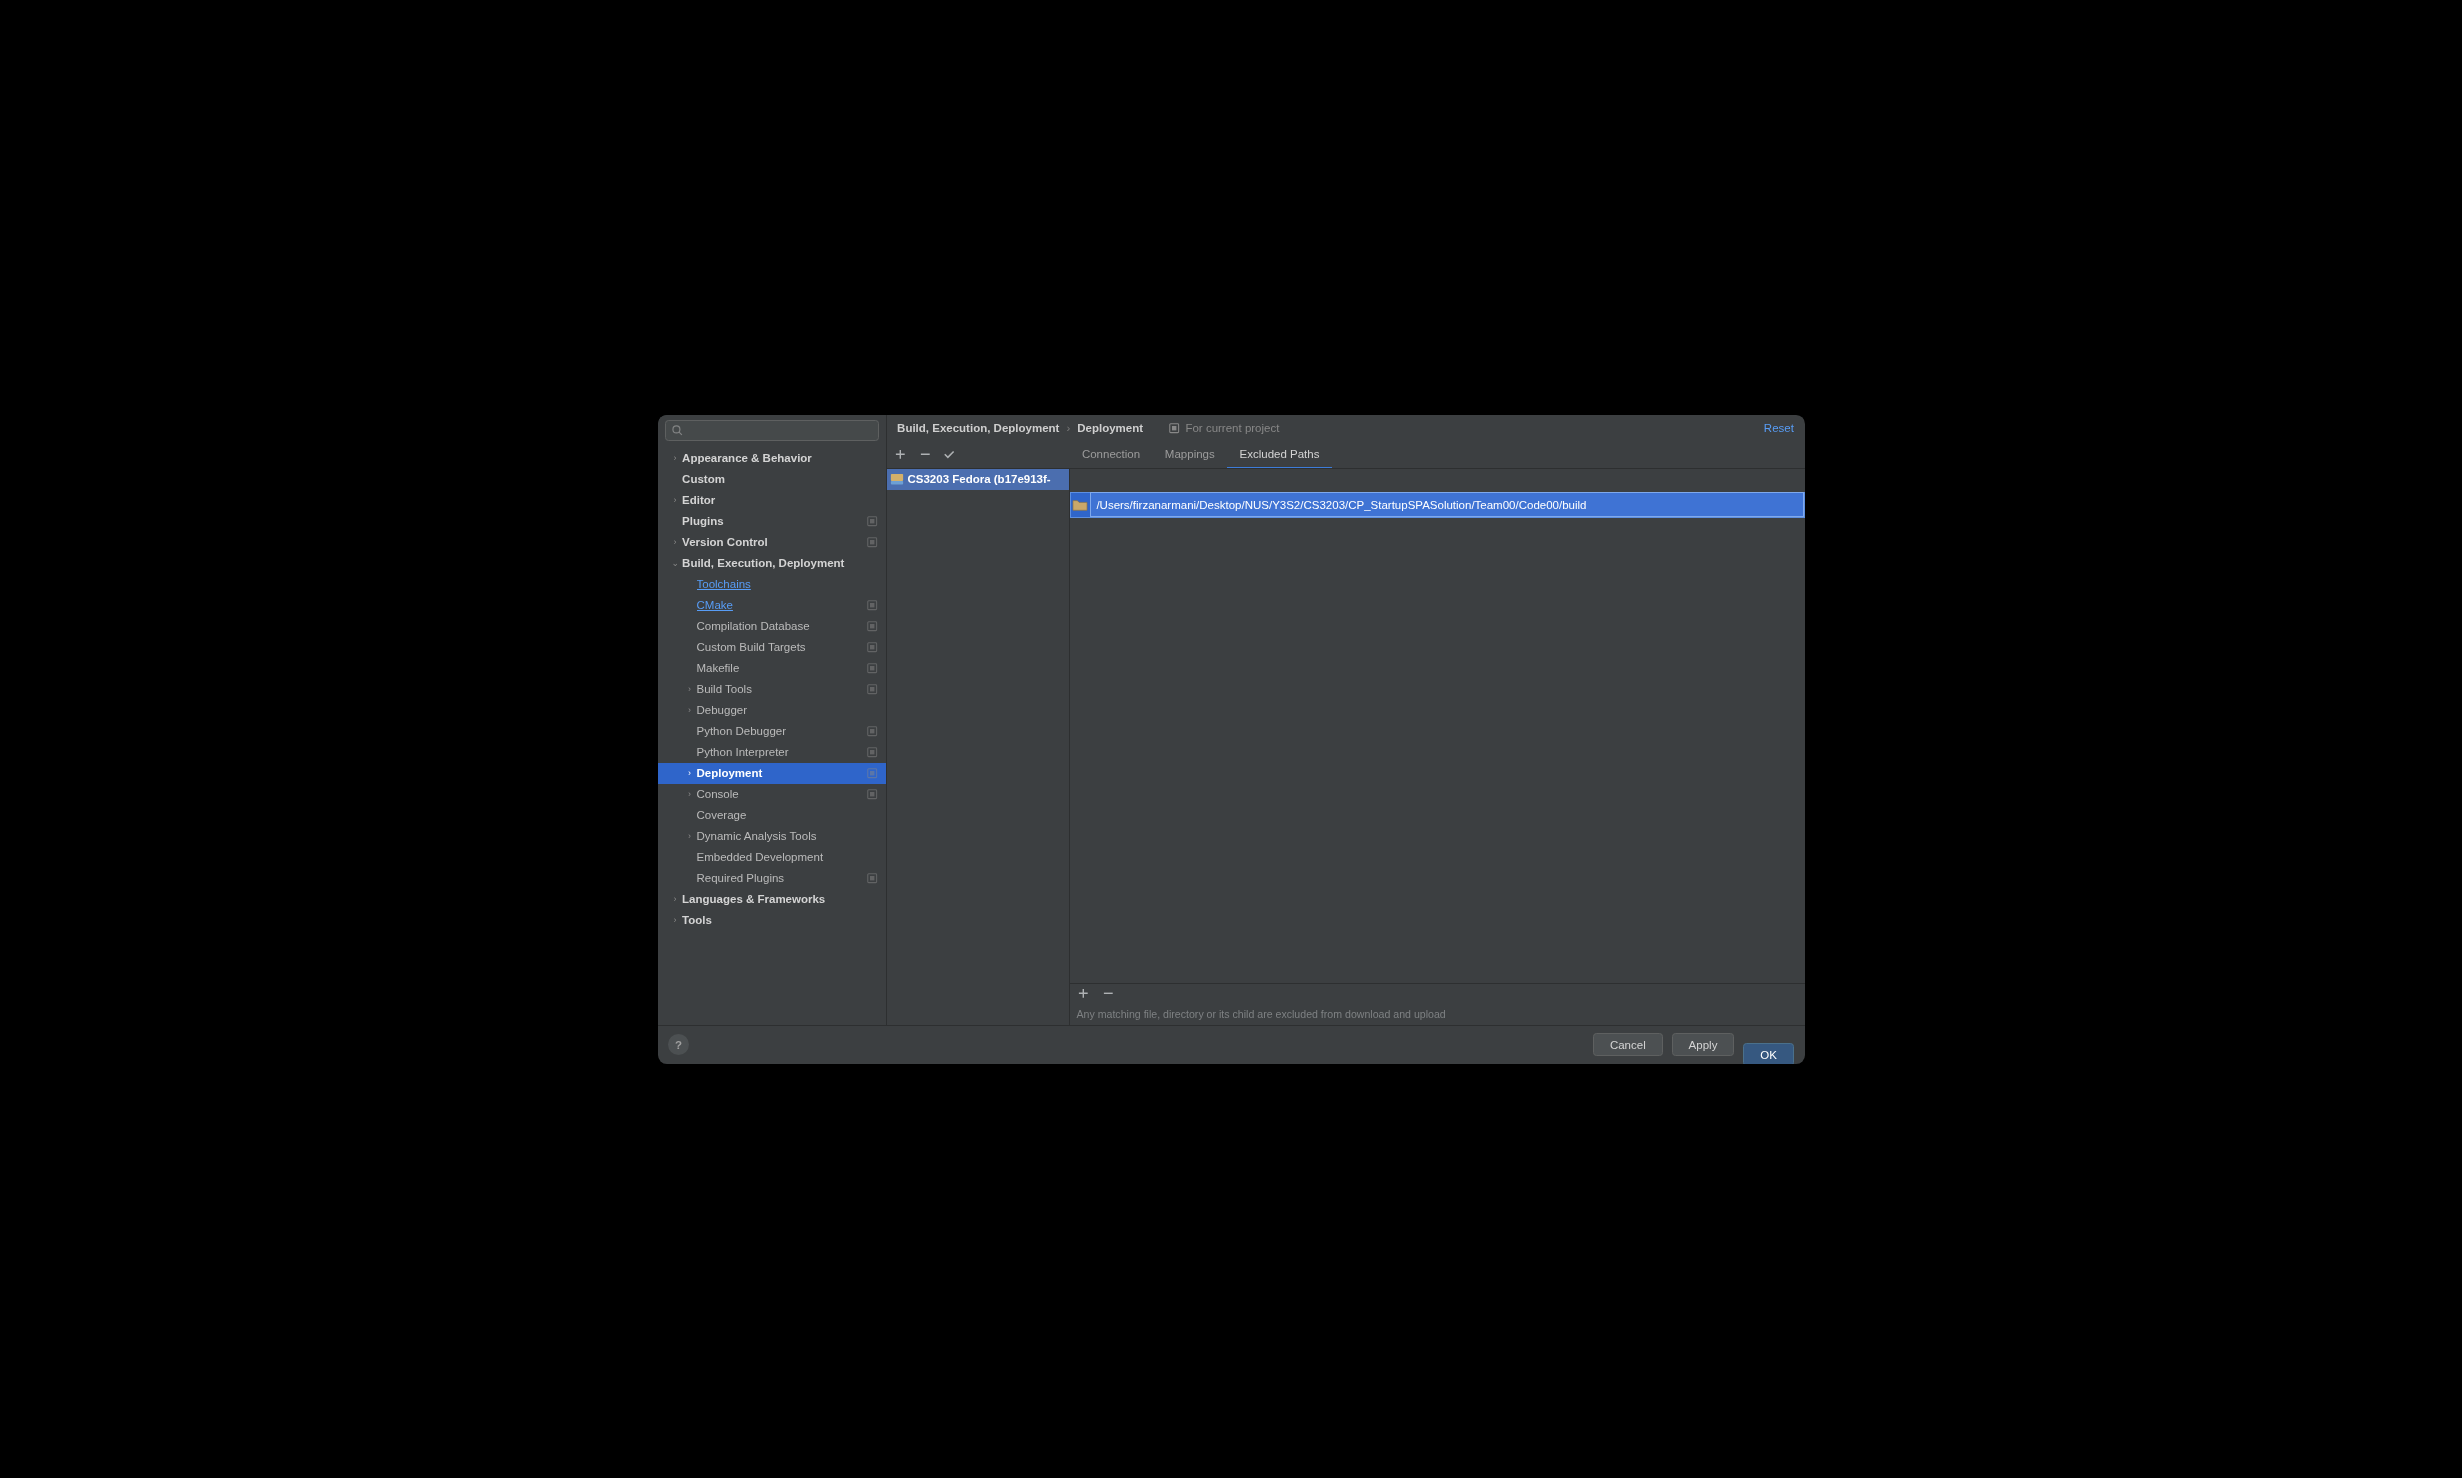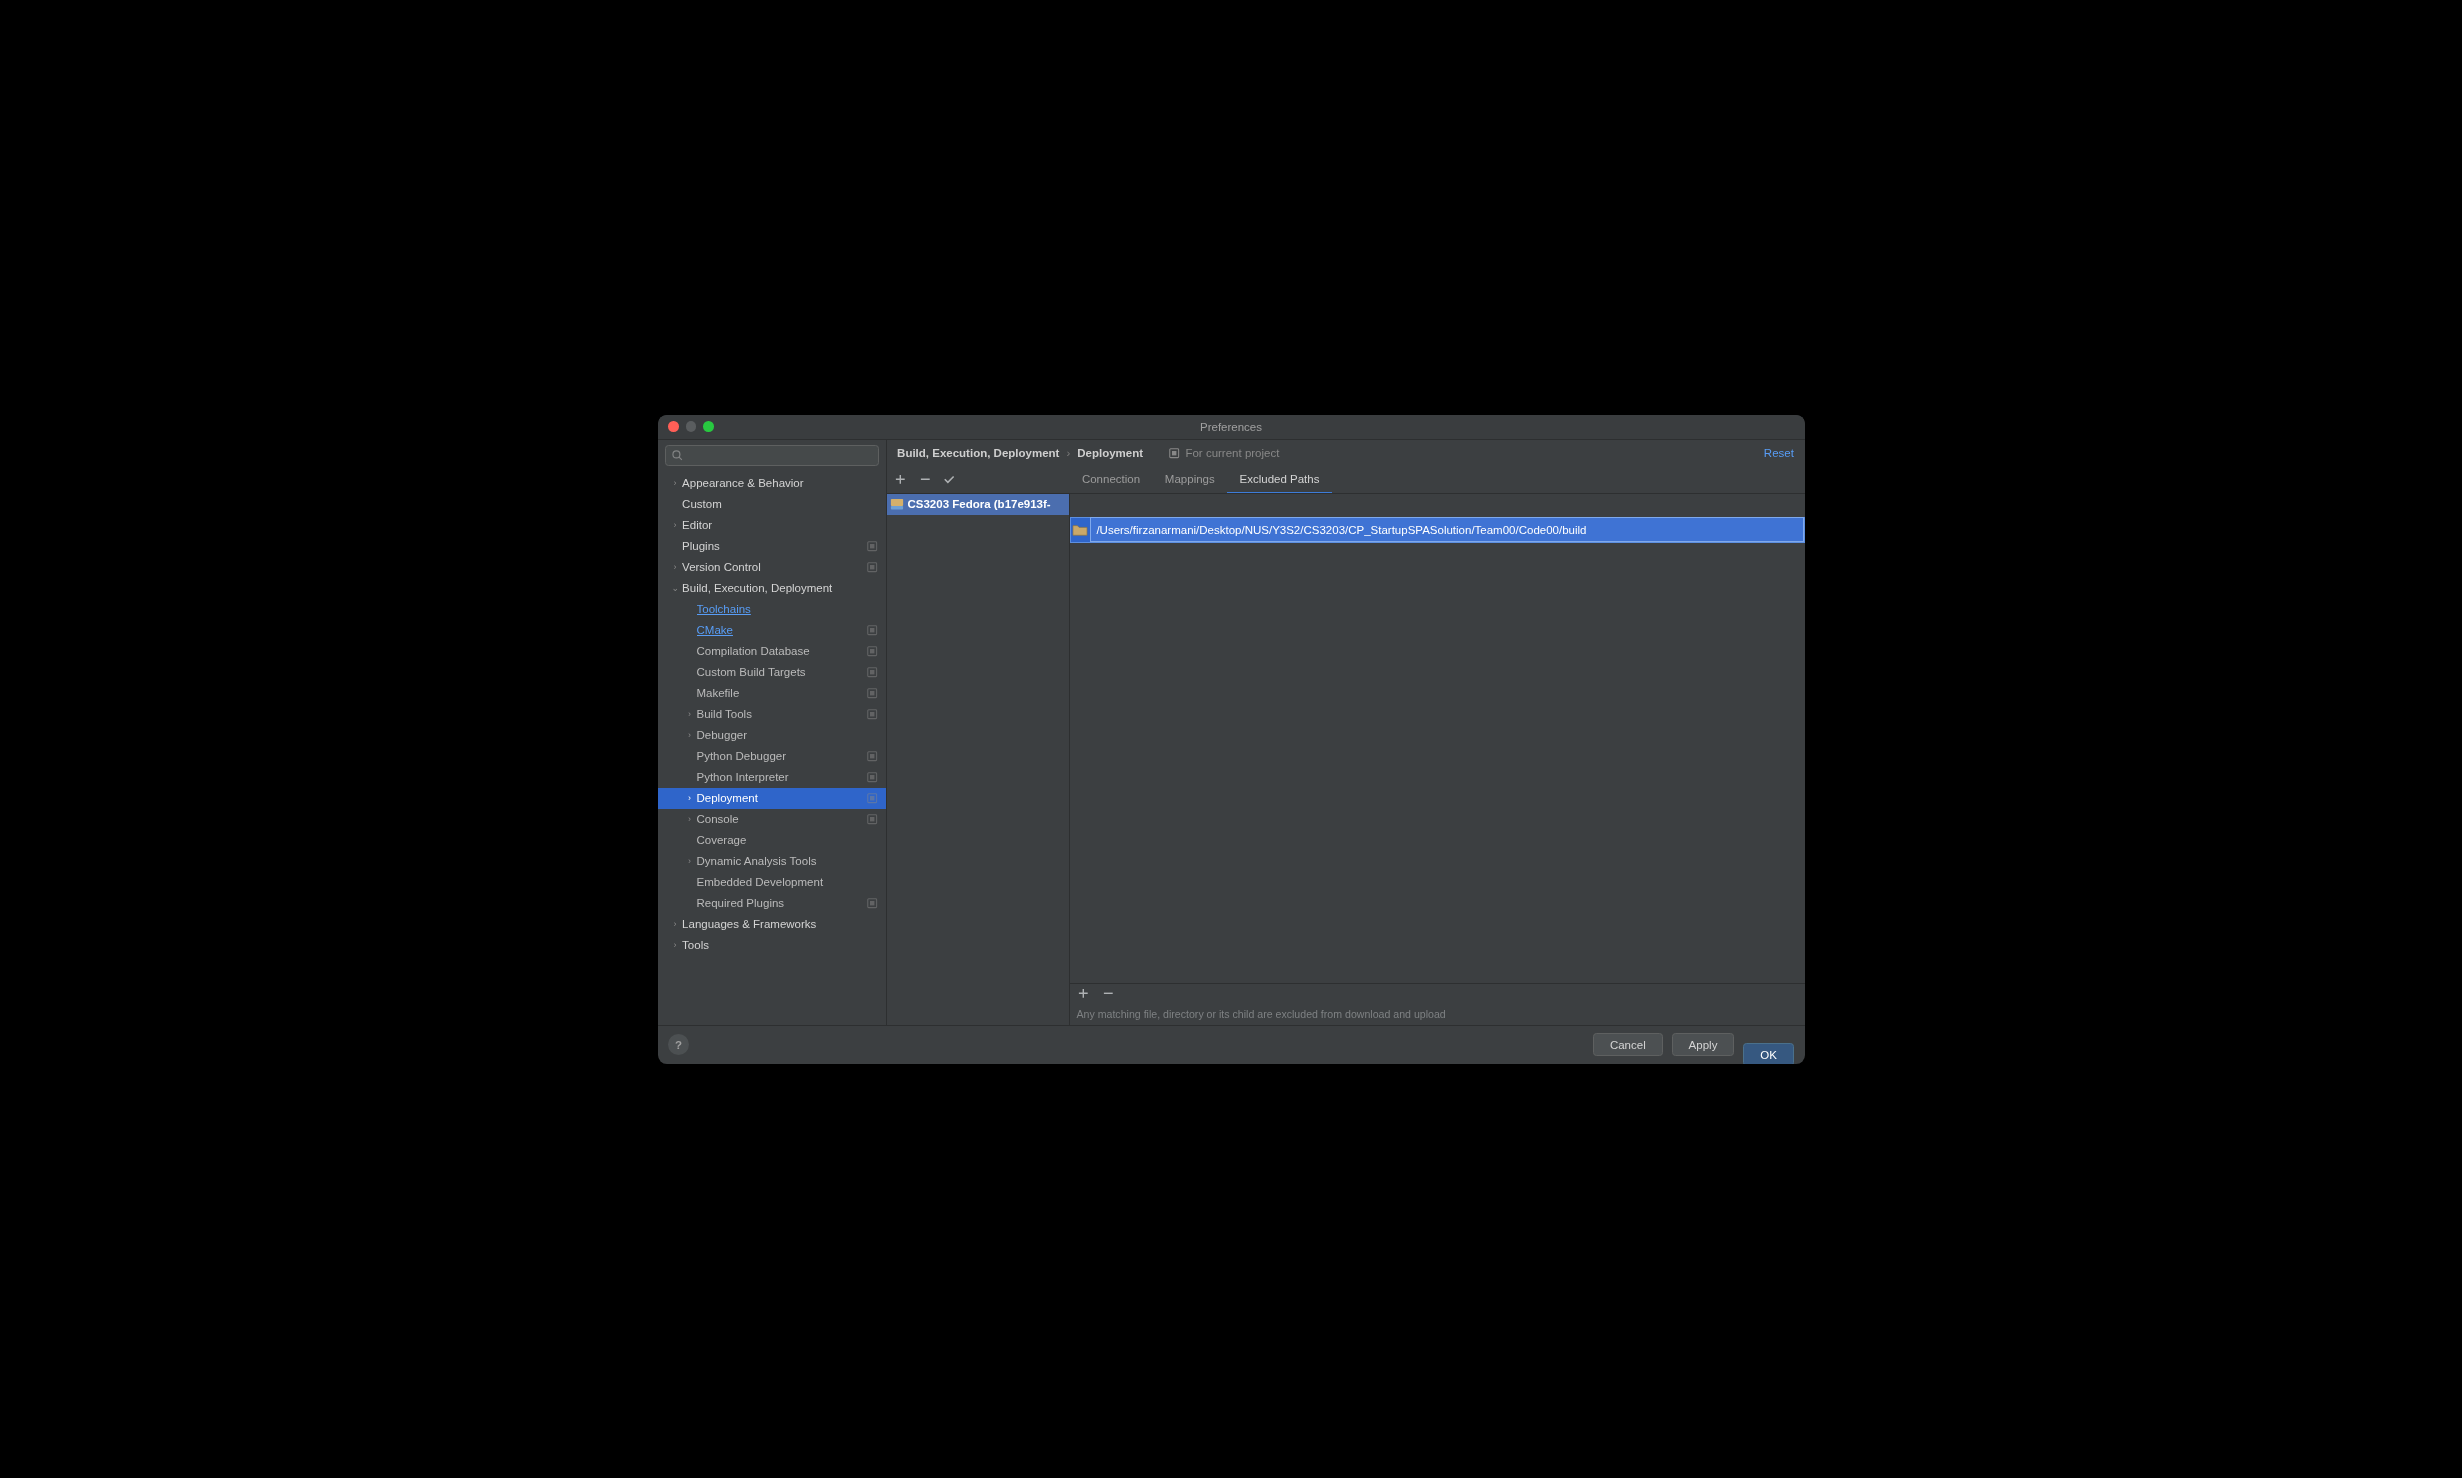--- a/index.html
+++ b/index.html
@@ -105,21 +105,21 @@
   text-overflow: ellipsis;
 }
 .tree-item .chev {
   width: 14px;
   display: flex;
   justify-content: center;
   font-size: 8.9px;
   color: #8a8a8a;
 }
 .tree-item.selected .chev { color: #fff; }
-.tree-item.bold .label { font-weight: 400; color: #d4d4d4; }
+.tree-item.bold .label { font-weight: 700; color: #d4d4d4; }
 .tree-item.selected.bold .label { color: #fff; }
 .tree-item.link .label { color: #589df6; text-decoration: underline; }
 .tree-item .badge {
   width: 12.4px;
   height: 12.4px;
   opacity: 0.5;
 }
 .depth0 { padding-left: 10.6px; }
 .depth1 { padding-left: 25px; }
 
@@ -324,28 +324,20 @@
   background: #365880;
   border-color: #4a708b;
   color: #fff;
   margin-top: 20px;
 }
 </style>
 </head>
 <body>
 
 <div class="window">
-  <div class="titlebar">
-    <div class="traffic-lights">
-      <div class="traffic-light tl-red"></div>
-      <div class="traffic-light tl-yellow"></div>
-      <div class="traffic-light tl-green"></div>
-    </div>
-    <div class="title">Preferences</div>
-  </div>
 
   <div class="body">
     <div class="sidebar">
       <div class="search-wrap">
         <div class="search">
           <svg class="search-icon" viewBox="0 0 16 16">
               <circle cx="7" cy="7" r="4.5" fill="none" stroke="#aaa" stroke-width="1.5"></circle>
               <line x1="10.5" y1="10.5" x2="14" y2="14" stroke="#aaa" stroke-width="1.5"></line>
             </svg>
         </div>

